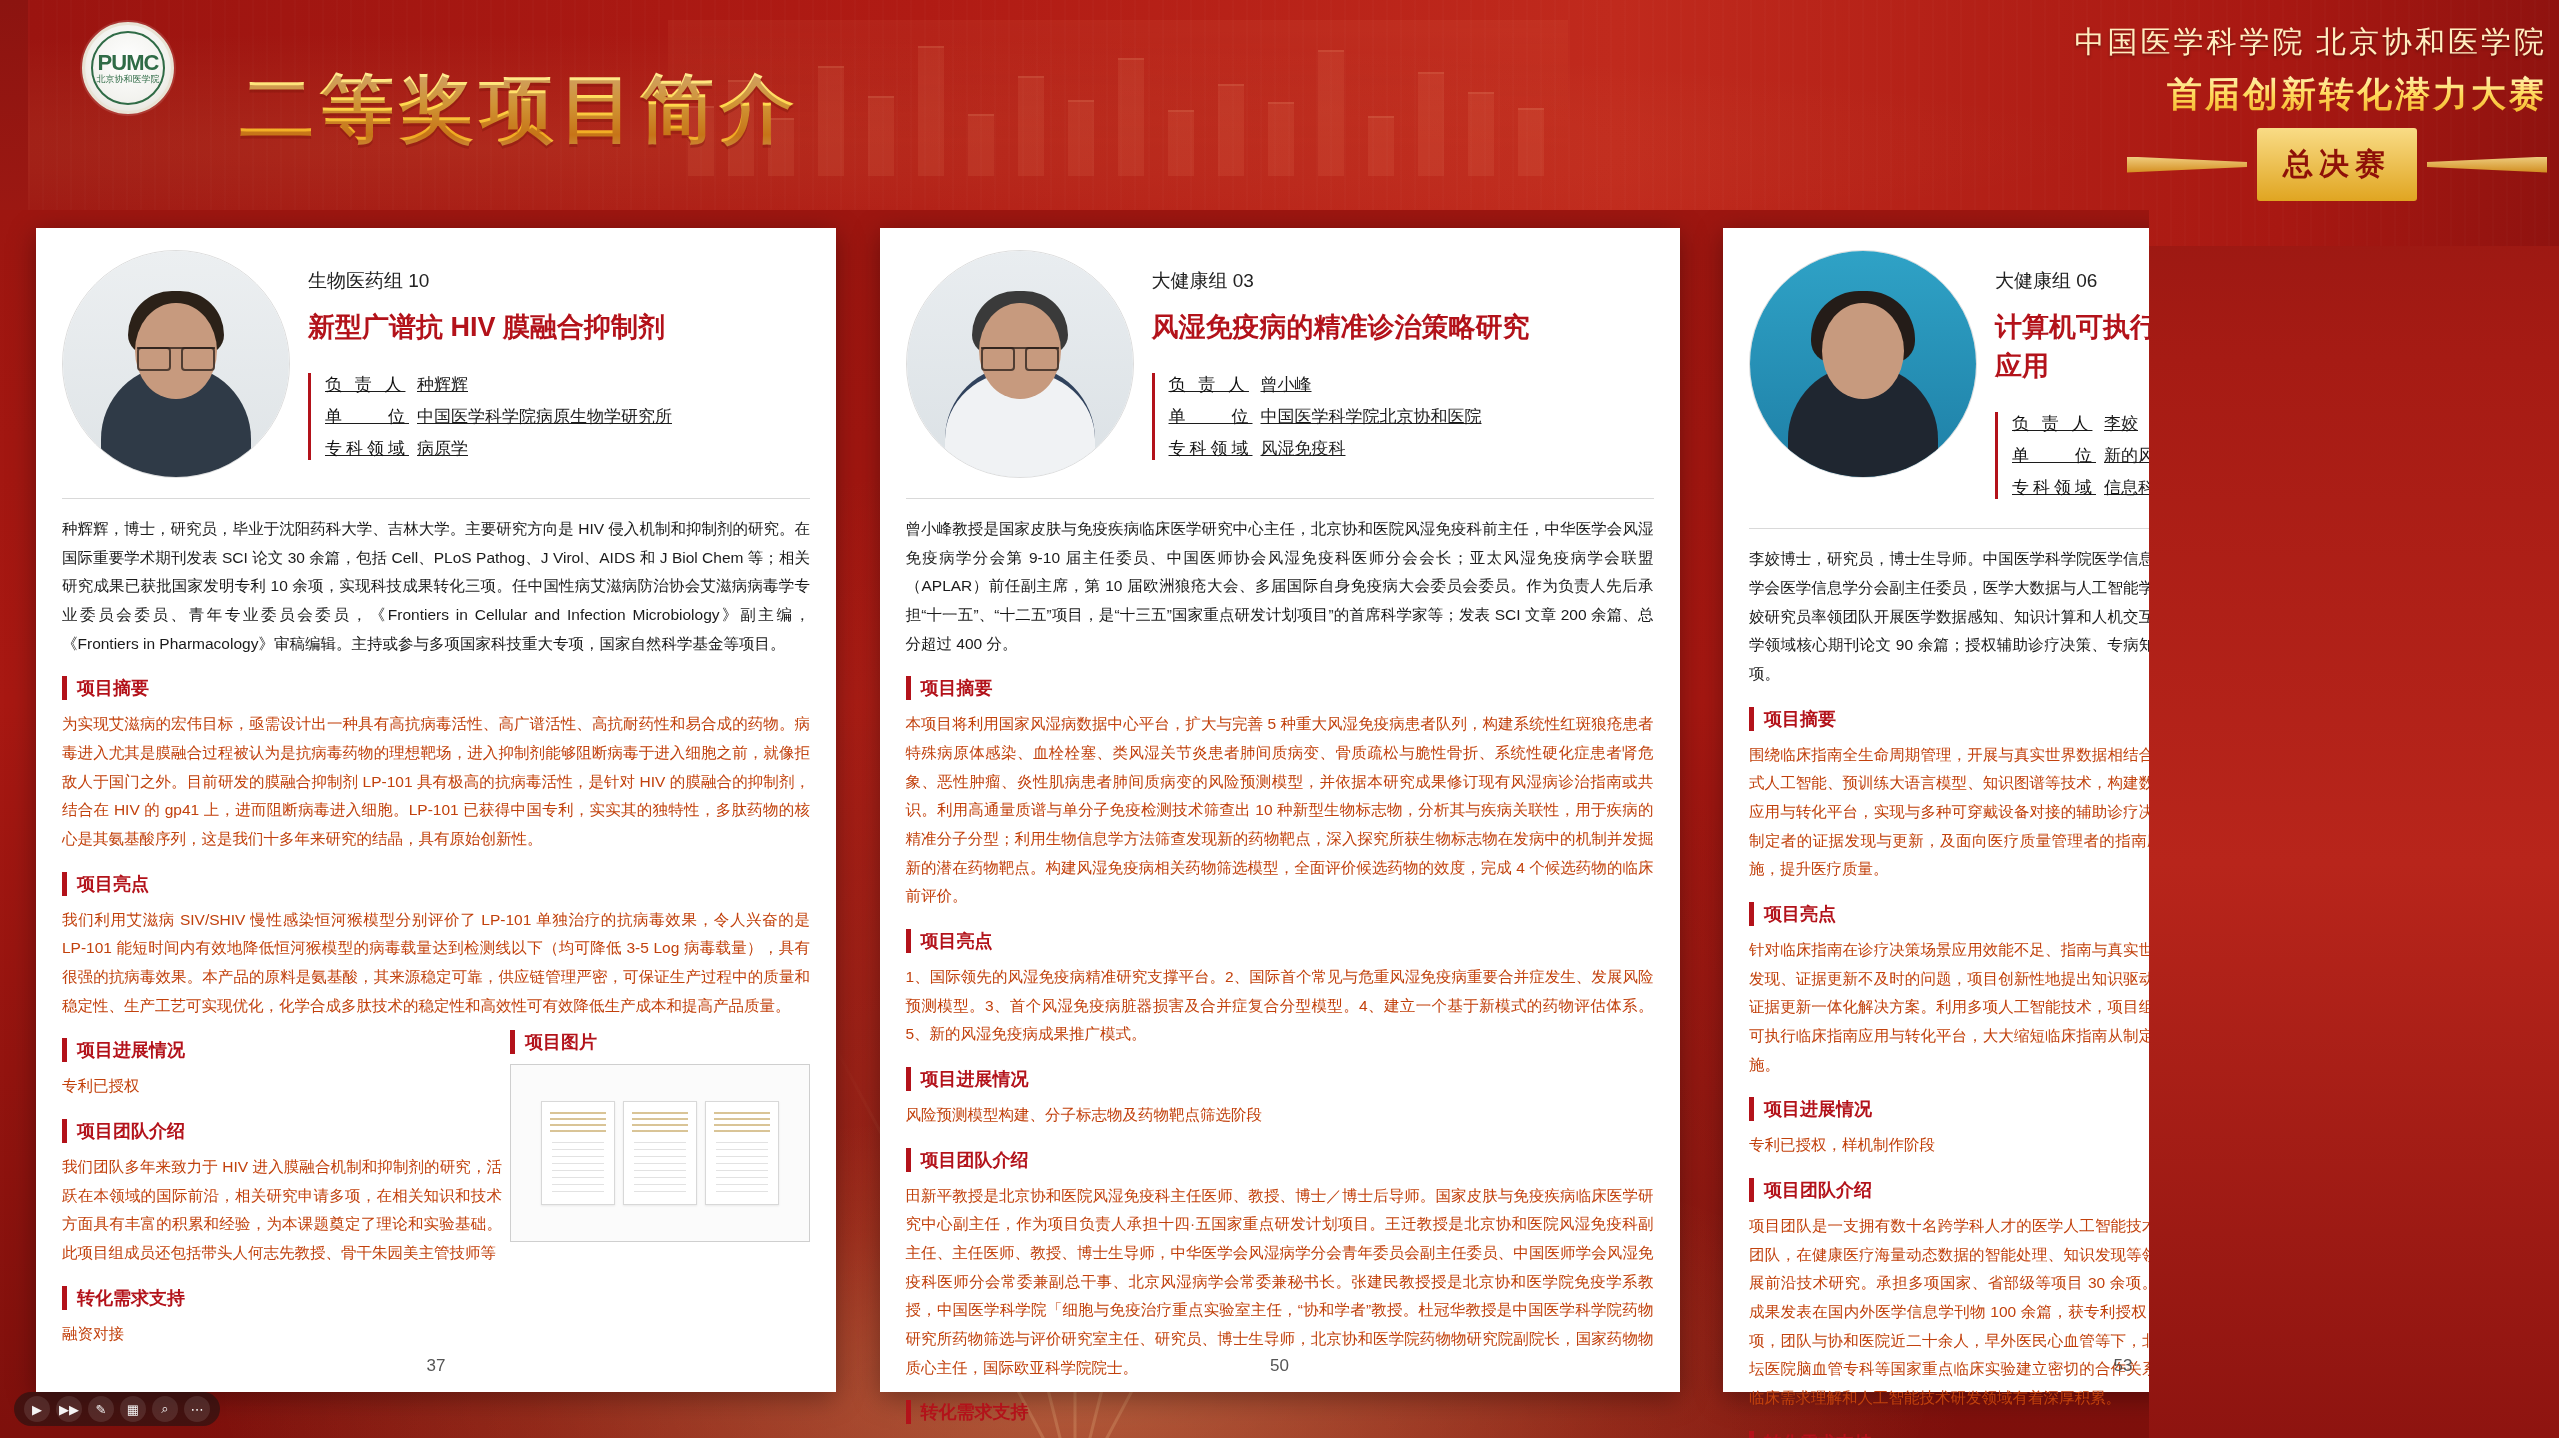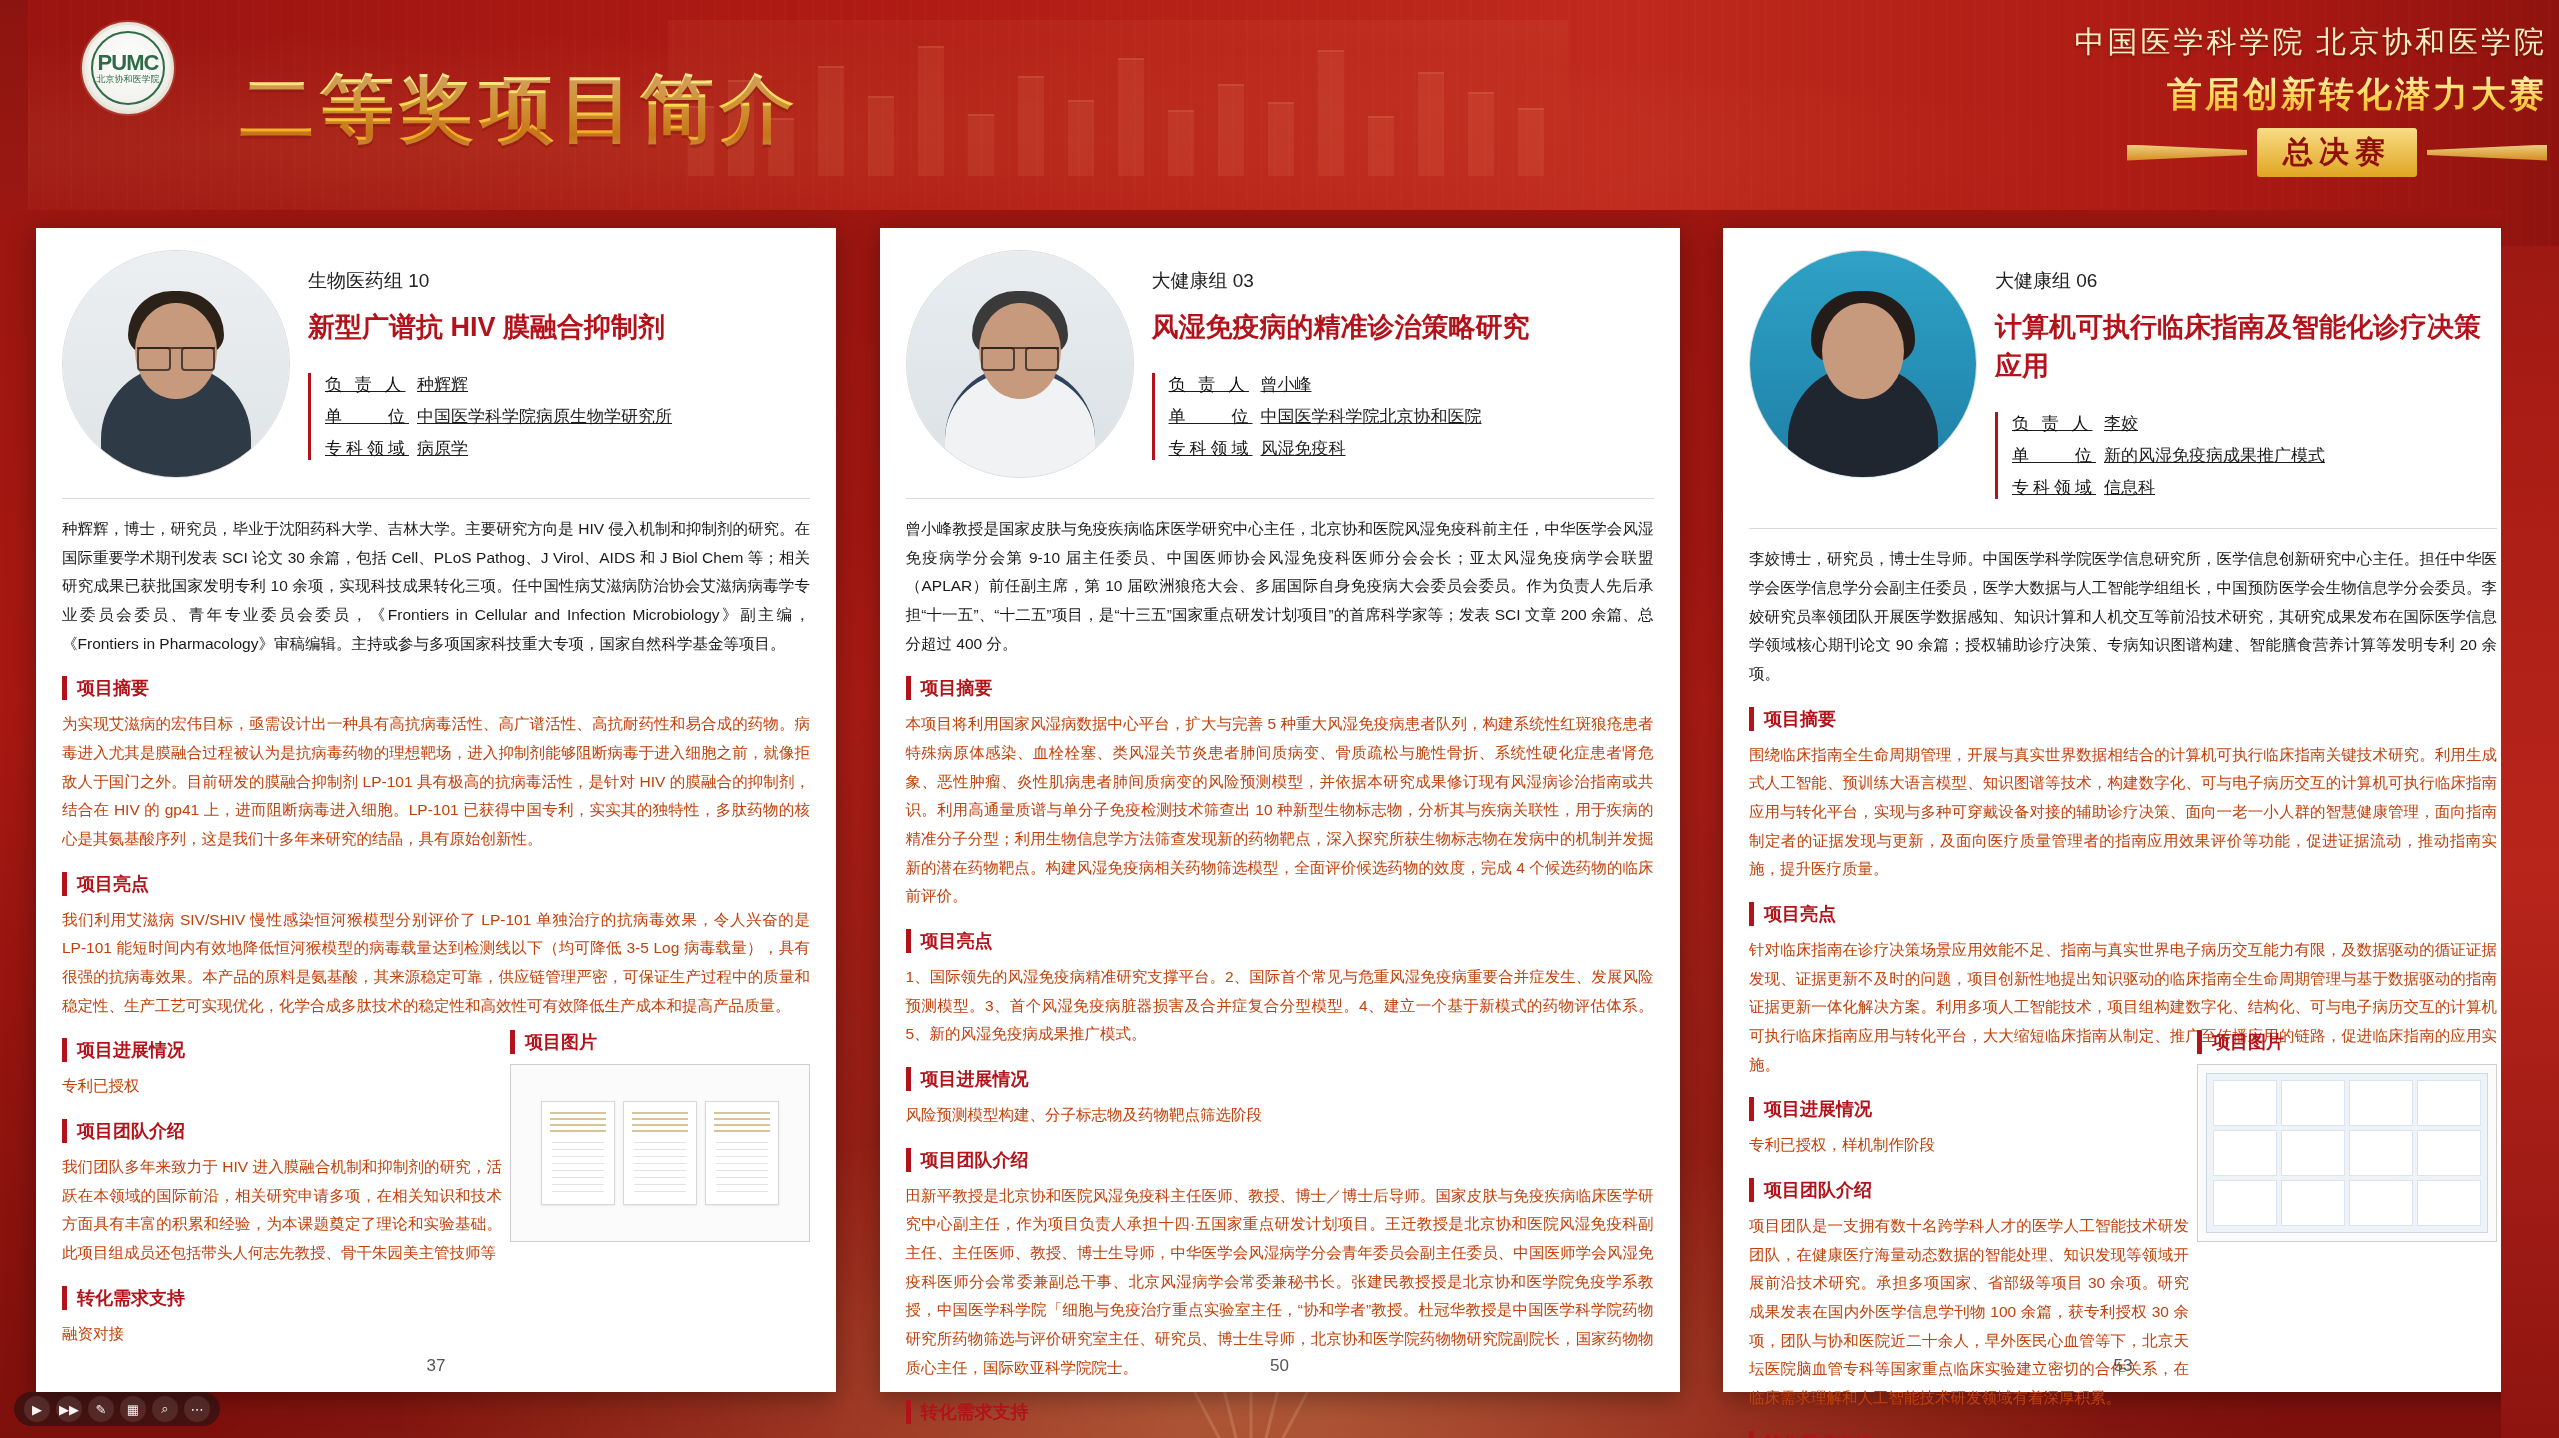--- a/index.html
+++ b/index.html
@@ -87,28 +87,28 @@
     width: 120px; height: 16px;
     background: linear-gradient(180deg,#f7e08a,#d89a1f);
     clip-path: polygon(0 0, 100% 35%, 100% 65%, 0 100%);
     opacity:.9;
   }
   .ribbon-r { transform: scaleX(-1); }
   .hdr-final {
     background: linear-gradient(180deg,#ffe徒 0%, #f6cf5e 0%, #e0a521 100%);
     background: linear-gradient(180deg,#f9dc86 0%, #e0a521 100%);
     color: #8e1008; font-weight: bold; font-size: 30px; letter-spacing: 6px;
-    padding: 4px 26px; border-radius: 3px;
+    padding: 16px 26px; border-radius: 3px;
     font-family: "DejaVu Serif", "Liberation Serif", serif;
     text-align: right;
   }
 
   
   .stage {
-    position:absolute; left:0; top: 210px; width: 2501px; height: 1228px;
+    position:absolute; left:0; top: 210px; width: 2149px; height: 1228px;
     background:
       radial-gradient(ellipse at 50% 120%, rgba(255,190,120,0.18) 0%, rgba(255,190,120,0) 60%),
       linear-gradient(180deg, #9d1610 0%, #a81812 40%, #7e100c 100%);
     overflow:hidden;
   }
   .glow {
     position:absolute; left: 50%; bottom: -240px; transform: translateX(-50%);
     width: 1700px; height: 560px; border-radius: 50%;
     background: radial-gradient(ellipse at 50% 50%, rgba(255,205,130,0.30) 0%, rgba(255,170,90,0.10) 45%, rgba(255,170,90,0) 72%);
   }

